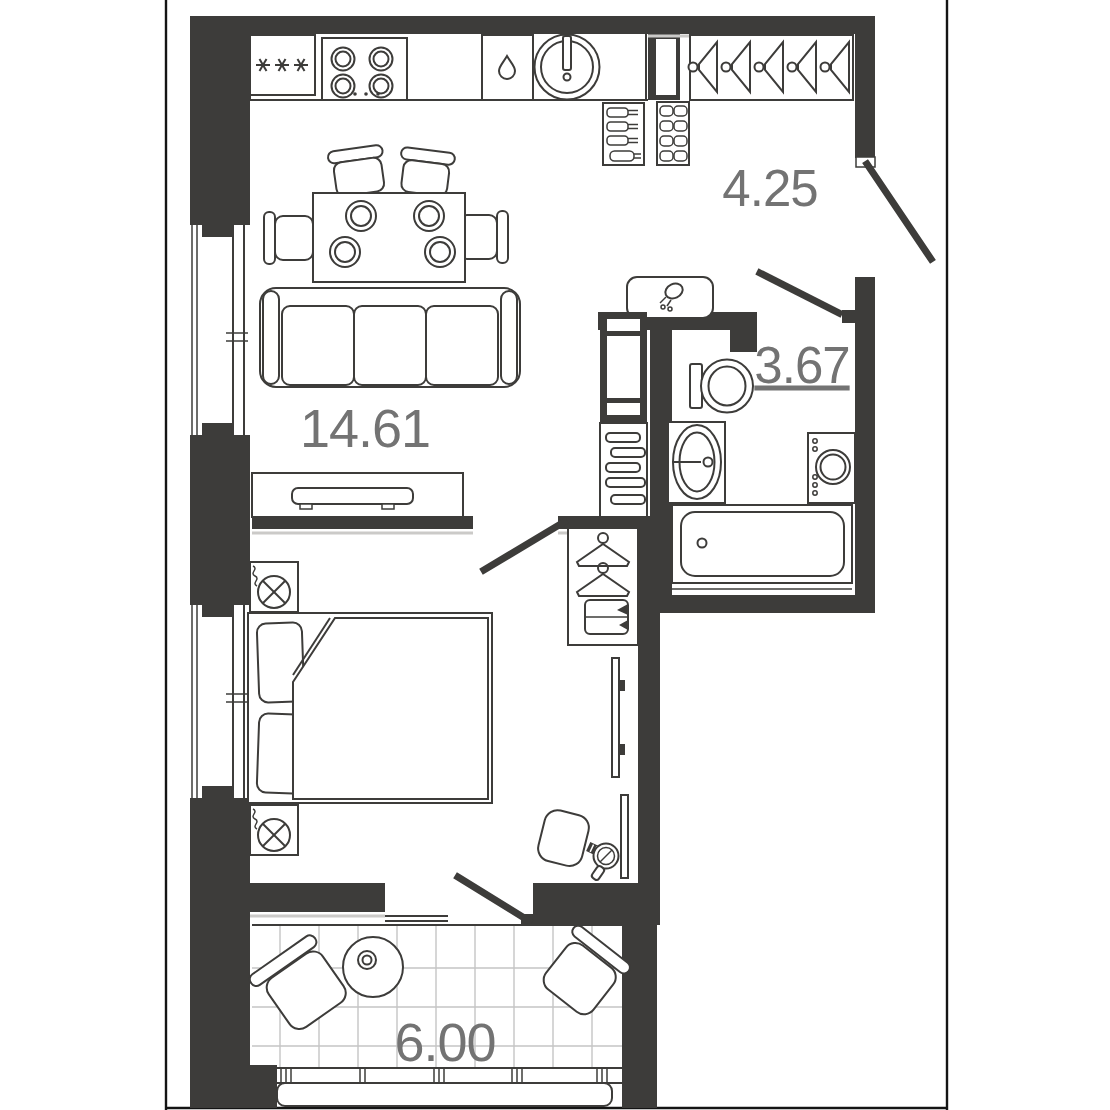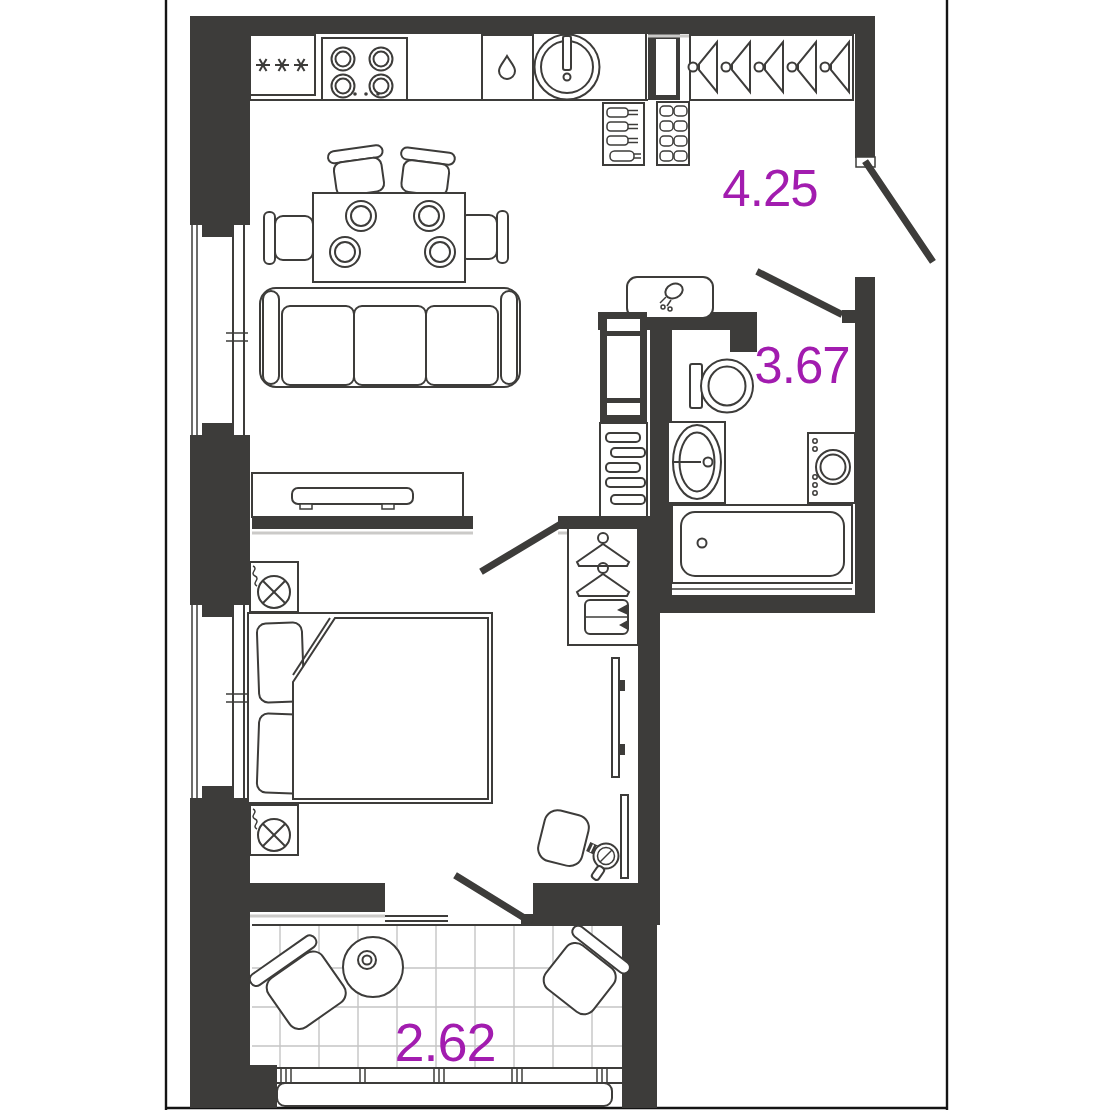--- a/index.html
+++ b/index.html
@@ -1,19 +1,19 @@
 <!DOCTYPE html>
 <html><head>
 <meta charset="utf-8">
 <style>
   html,body{margin:0;padding:0;background:#ffffff;}
   #stage{position:relative;width:1110px;height:1110px;background:#fff;overflow:hidden;
          font-family:"Liberation Sans", sans-serif;}
   #plan-svg{position:absolute;left:0;top:0;}
-  .area-label{position:absolute;transform:translate(-50%,-50%);color:#a21caf;
+  .area-label{position:absolute;transform:translate(-50%,-50%);color:#737373;
               font-size:54px;letter-spacing:-1px;white-space:nowrap;}
   .area-label.small{font-size:51px;}
   svg .w{fill:#3d3c3a;stroke:none;}
   svg .ln{stroke:#3d3c3a;stroke-width:2;fill:none;}
   svg .lnw{stroke:#3d3c3a;stroke-width:2;fill:#ffffff;}
   svg .thin{stroke:#3d3c3a;stroke-width:1.5;fill:none;}
   svg .thinw{stroke:#3d3c3a;stroke-width:1.5;fill:#ffffff;}
   svg .leaf{stroke:#3d3c3a;stroke-width:7;fill:none;stroke-linecap:square;}
   svg .shadow{stroke:#cbcac8;stroke-width:3;fill:none;}
   svg .tile{stroke:#c5c5c5;stroke-width:1.4;fill:none;}
@@ -396,16 +396,17 @@
           <line x1="517" y1="1068" x2="517" y2="1083"></line>
           <line x1="522" y1="1068" x2="522" y2="1083"></line>
       <line x1="597" y1="1068" x2="597" y2="1083"></line>
           <line x1="602" y1="1068" x2="602" y2="1083"></line>
           <line x1="607" y1="1068" x2="607" y2="1083"></line>
     </g>
     <rect class="ln" x="277" y="1083" width="335" height="23" rx="8"></rect>
   </g>
 </svg>
 
+  <div class="area-label" style="left:365px;top:428px;">14.61</div>
   <div class="area-label small" style="left:770px;top:188px;">4.25</div>
-  <div class="area-label small" style="left:802px;top:365px;">3.67</div>
-  <div class="area-label" style="left:445px;top:1042px;">2.62</div>
+  <div class="area-label small" style="left:802px;top:365px;text-decoration:underline;">3.67</div>
+  <div class="area-label" style="left:445px;top:1042px;">6.00</div>
 </div>
 
 </body></html>

